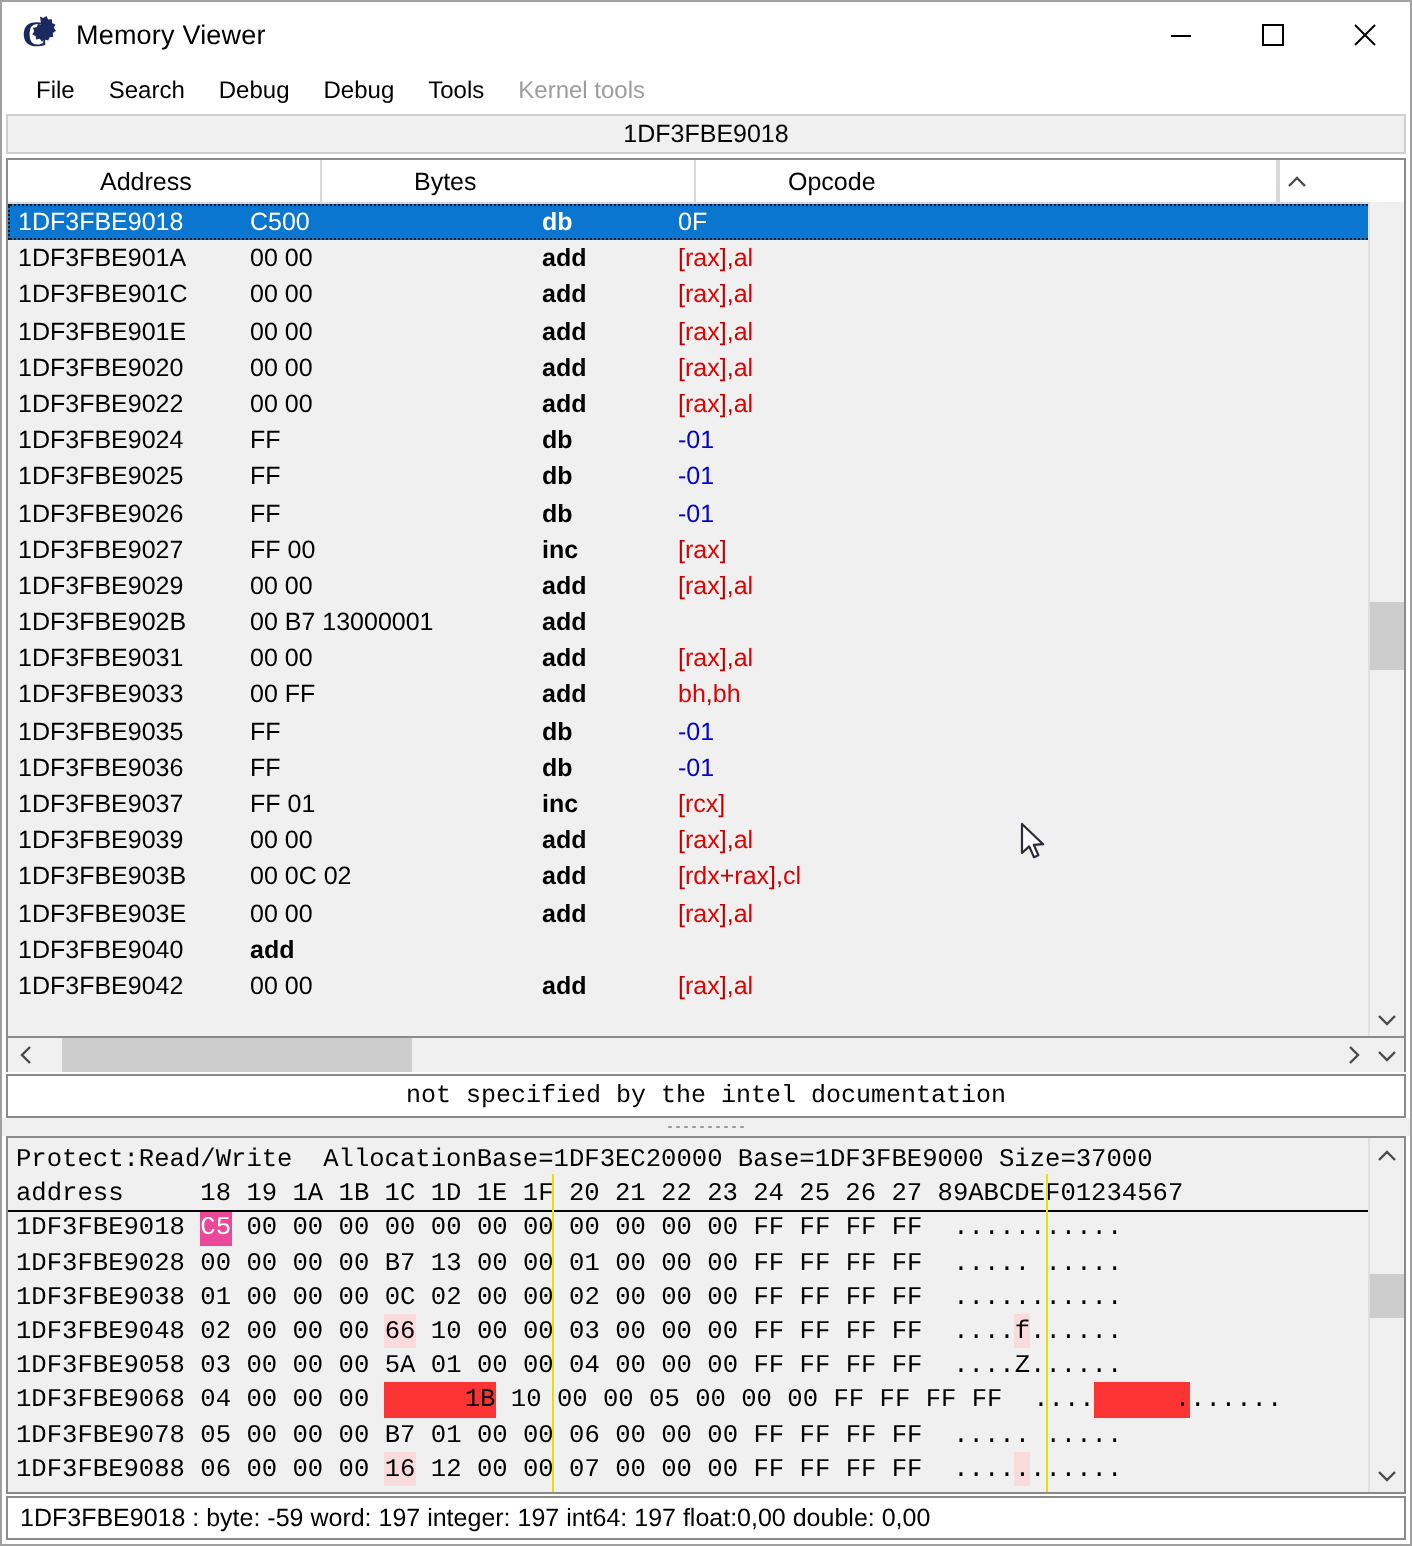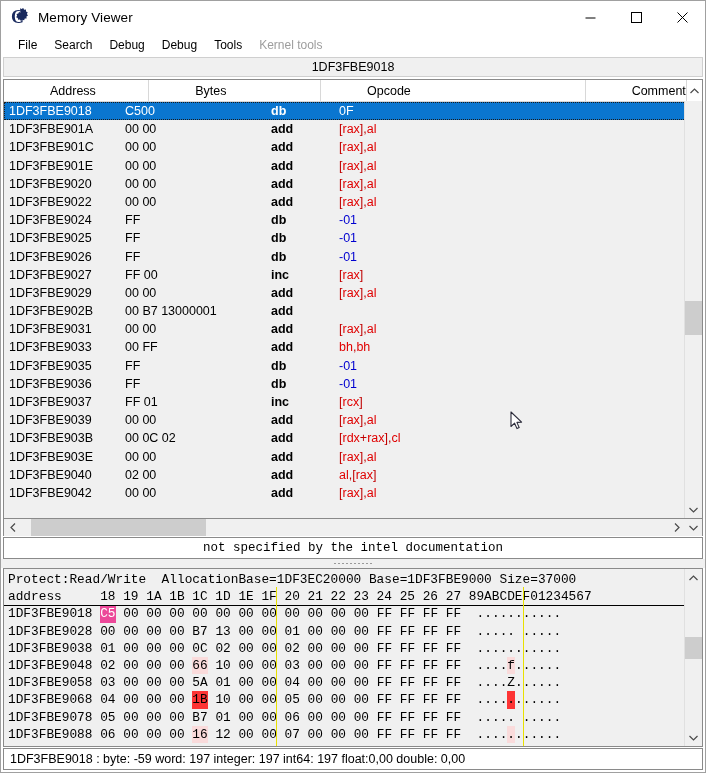--- a/index.html
+++ b/index.html
@@ -167,21 +167,21 @@
   .hex-protect{height:17.2px;line-height:17.2px;white-space:pre;}
   .hex-colhead{height:17.2px;line-height:17.2px;white-space:pre;position:relative;}
   .hex-sep{
     position:absolute;top:19px;width:1px;background:#e8e000;
   }
   .hexrule{
     position:absolute;left:0;right:17px;height:1px;background:#000;
   }
   .hx{display:inline-block;}
   .hx.sel{background:#ec4899;color:#ffffff;}
-  .hx.hot{background:#fd3434;}
+  .hx.hot{background:#fd3434;padding-left:40px;}
   .hx.warm{background:#fadbdb;}
 
   .hexvscroll{
     position:absolute;right:0;top:0;bottom:0;width:17px;
     background:#f0f0f0;border-left:1px solid #e0e0e0;
   }
 
   
   .statusbar{
     flex:0 0 22px;height:22px;margin:1px 2px 2px 2px;
@@ -239,21 +239,20 @@
     <div class="menu-item disabled">Kernel tools</div>
   </div>
 
   <div class="addr-bar">1DF3FBE9018</div>
 
   <div class="disasm-wrap">
     <div class="disasm-head">
       <div class="dh-cell c0">Address</div>
       <div class="dh-cell c1">Bytes</div>
       <div class="dh-cell c2">Opcode</div>
-      <div class="dh-cell c3">Comment</div>
       <div class="dh-scrollcap">
         <svg width="9" height="6" viewBox="0 0 9 6">
             <path d="M0.5 5 L4.5 1 L8.5 5" fill="none" stroke="#4a4a4a" stroke-width="1.2"></path>
           </svg>
       </div>
     </div>
     <div class="disasm-rows" id="disasm-rows">
         <div class="drow selected">
           <div class="dc addr">1DF3FBE9018</div>
           <div class="dc bytes">C500</div>
@@ -368,23 +367,21 @@
           <div class="dc args"><span class="punc">[</span><span class="reg">rdx</span><span class="punc">+</span><span class="reg">rax</span><span class="punc">],</span><span class="reg">cl</span></div>
         </div>
         <div class="drow">
           <div class="dc addr">1DF3FBE903E</div>
           <div class="dc bytes">00 00</div>
           <div class="dc op">add</div>
           <div class="dc args"><span class="punc">[</span><span class="reg">rax</span><span class="punc">],</span><span class="reg">al</span></div>
         </div>
         <div class="drow">
           <div class="dc addr">1DF3FBE9040</div>
-          <div class="dc bytes">02 00</div>
-          <div class="dc op">add</div>
-          <div class="dc args"><span class="reg">al</span><span class="punc">,[</span><span class="reg">rax</span><span class="punc">]</span></div>
+          <div class="dc op">add</div>
         </div>
         <div class="drow">
           <div class="dc addr">1DF3FBE9042</div>
           <div class="dc bytes">00 00</div>
           <div class="dc op">add</div>
           <div class="dc args"><span class="punc">[</span><span class="reg">rax</span><span class="punc">],</span><span class="reg">al</span></div>
         </div>
       </div>
     <div class="vscroll">
       <div class="vs-arrow"></div>

